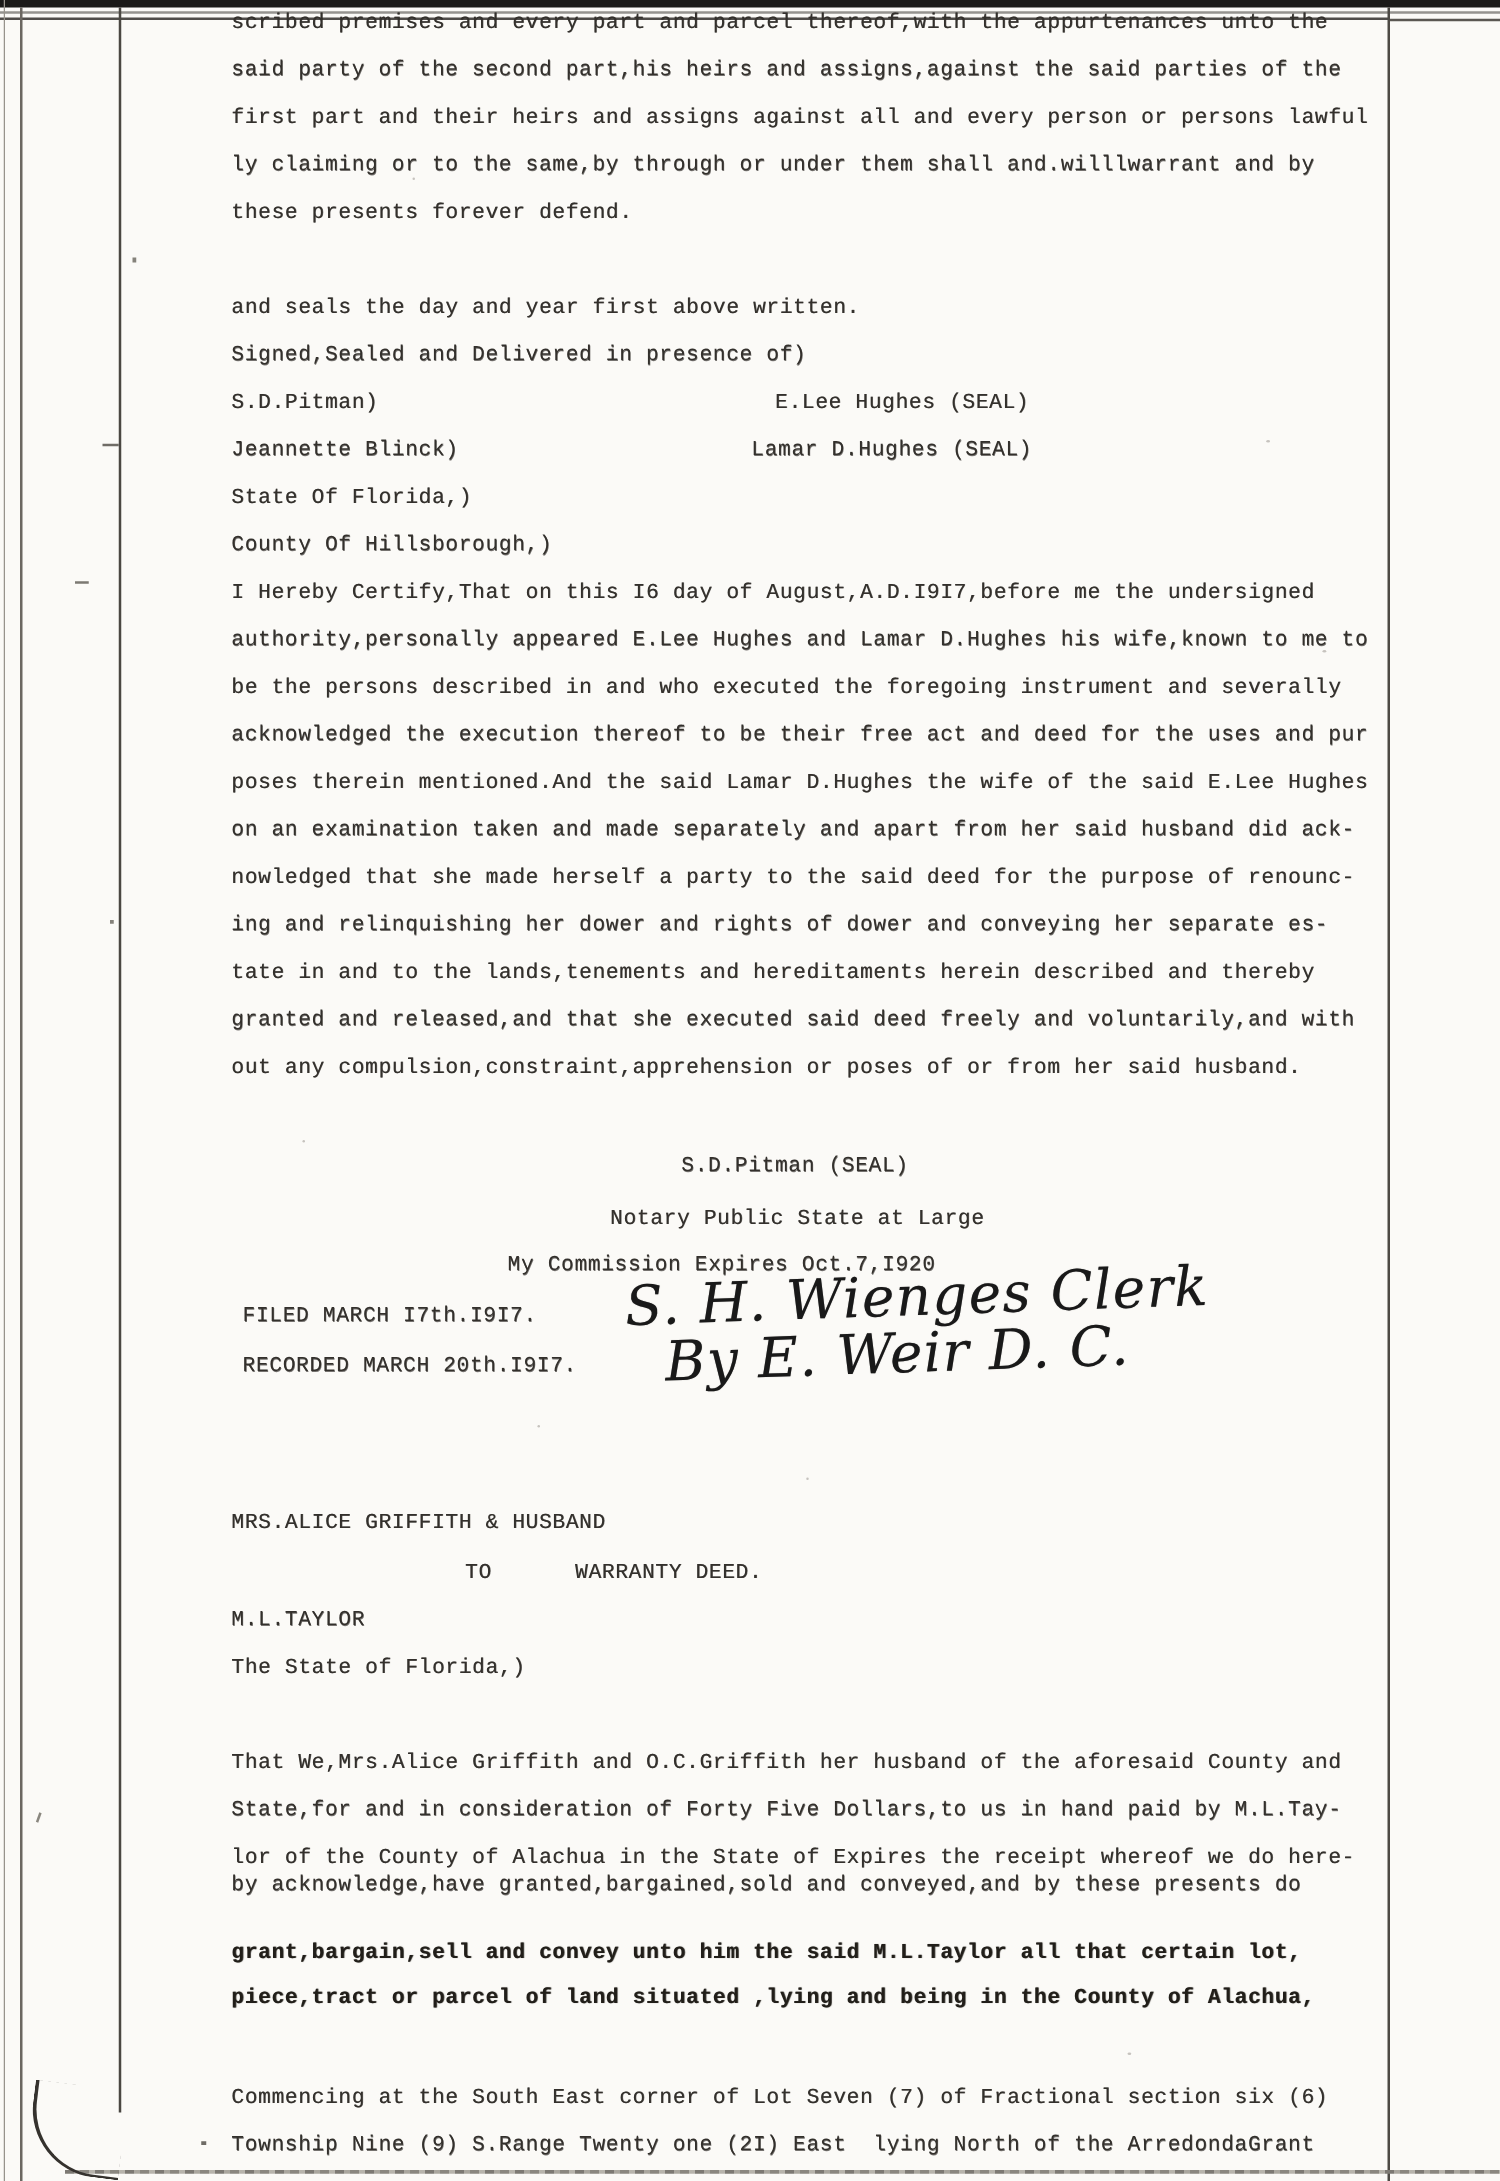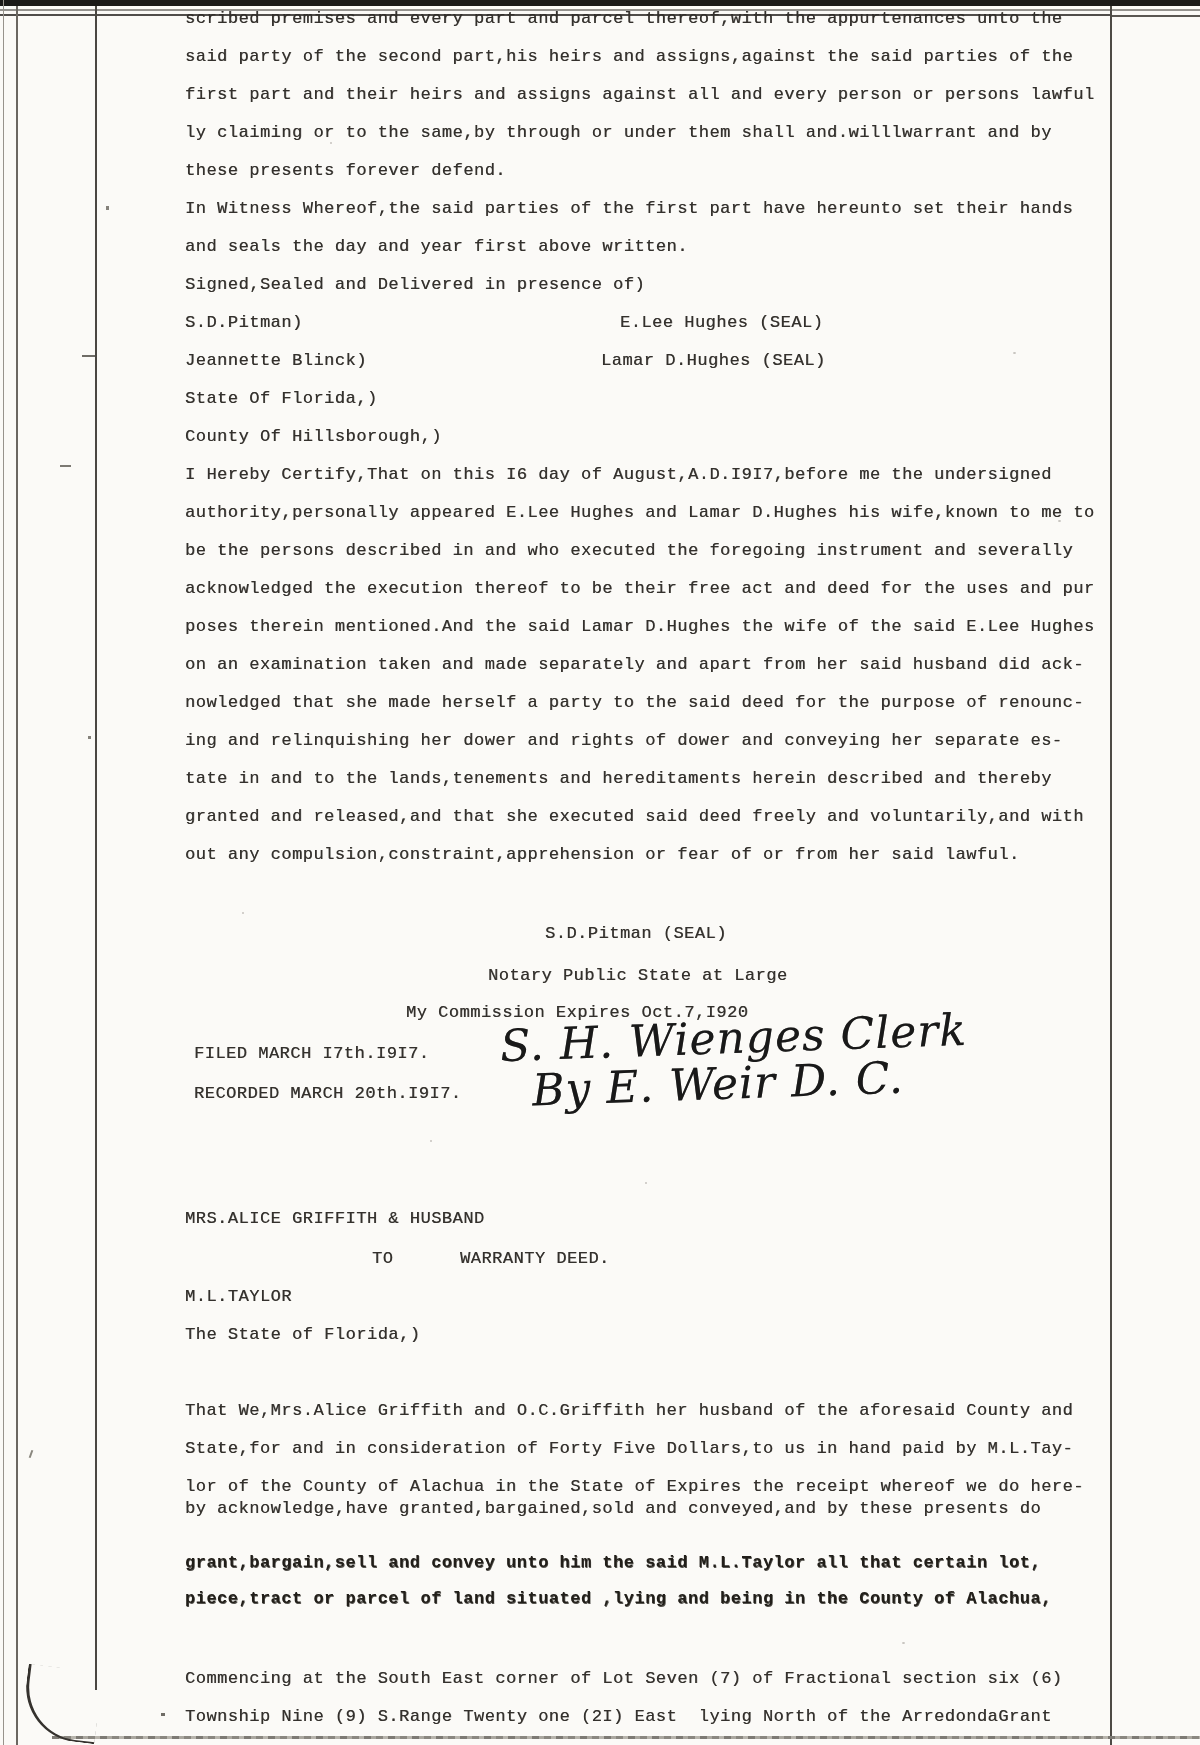--- a/index.html
+++ b/index.html
@@ -51,42 +51,41 @@
   <div class="speck" style="left:645px;top:1182px;width:2px;height:2px;"></div>
   <div class="speck" style="left:902px;top:1642px;width:3px;height:2px;"></div>
   <div class="speck" style="left:430px;top:1140px;width:2px;height:2px;"></div>
   <div class="speck" style="left:1013px;top:352px;width:3px;height:2px;"></div>
 
   <span class="tl" style="top:10px">scribed premises and every part and parcel thereof,with the appurtenances unto the</span>
   <span class="tl" style="top:48px">said party of the second part,his heirs and assigns,against the said parties of the</span>
   <span class="tl" style="top:124px">ly claiming or to the same,by through or under them shall and.willlwarrant and by</span>
   <span class="tl" style="top:86px">first part and their heirs and assigns against all and every person or persons lawful</span>
   <span class="tl" style="top:162px">these presents forever defend.</span>
-  <span class="tl" style="top:200px">In Witness Whereof,the said parties of the first part have hereunto set their hands</span>
   <span class="tl" style="top:238px">and seals the day and year first above written.</span>
   <span class="tl" style="top:276px">Signed,Sealed and Delivered in presence of)</span>
 
   <span class="tl" style="top:314px">S.D.Pitman)</span>
   <span class="tl" style="top:314px;left:620px">E.Lee Hughes (SEAL)</span>
   <span class="tl" style="top:352px">Jeannette Blinck)</span>
   <span class="tl" style="top:352px;left:601px">Lamar D.Hughes (SEAL)</span>
 
   <span class="tl" style="top:390px">State Of Florida,)</span>
   <span class="tl" style="top:428px">County Of Hillsborough,)</span>
   <span class="tl" style="top:466px">I Hereby Certify,That on this I6 day of August,A.D.I9I7,before me the undersigned</span>
   <span class="tl" style="top:504px">authority,personally appeared E.Lee Hughes and Lamar D.Hughes his wife,known to me to</span>
   <span class="tl" style="top:542px">be the persons described in and who executed the foregoing instrument and severally</span>
   <span class="tl" style="top:580px">acknowledged the execution thereof to be their free act and deed for the uses and pur</span>
   <span class="tl" style="top:618px">poses therein mentioned.And the said Lamar D.Hughes the wife of the said E.Lee Hughes</span>
   <span class="tl" style="top:656px">on an examination taken and made separately and apart from her said husband did ack-</span>
   <span class="tl" style="top:694px">nowledged that she made herself a party to the said deed for the purpose of renounc-</span>
   <span class="tl" style="top:732px">ing and relinquishing her dower and rights of dower and conveying her separate es-</span>
   <span class="tl" style="top:770px">tate in and to the lands,tenements and hereditaments herein described and thereby</span>
   <span class="tl" style="top:808px">granted and released,and that she executed said deed freely and voluntarily,and with</span>
-  <span class="tl" style="top:846px">out any compulsion,constraint,apprehension or fear of or from her said lawful.</span>
+  <span class="tl" style="top:846px">out any compulsion,constraint,apprehension or poses of or from her said husband.</span>
 
   <span class="tl" style="top:925px;left:545px">S.D.Pitman (SEAL)</span>
   <span class="tl" style="top:967px;left:488px">Notary Public State at Large</span>
   <span class="tl" style="top:1004px;left:406px">My Commission Expires Oct.7,I920</span>
 
   <span class="tl" style="top:1045px;left:194px">FILED MARCH I7th.I9I7.</span>
   <span class="tl" style="top:1085px;left:194px">RECORDED MARCH 20th.I9I7.</span>
   <span class="hw" style="top:1016px;left:500px">S. H. Wienges Clerk</span>
   <span class="hw" style="top:1062px;left:532px">By E. Weir D. C.</span>
 

